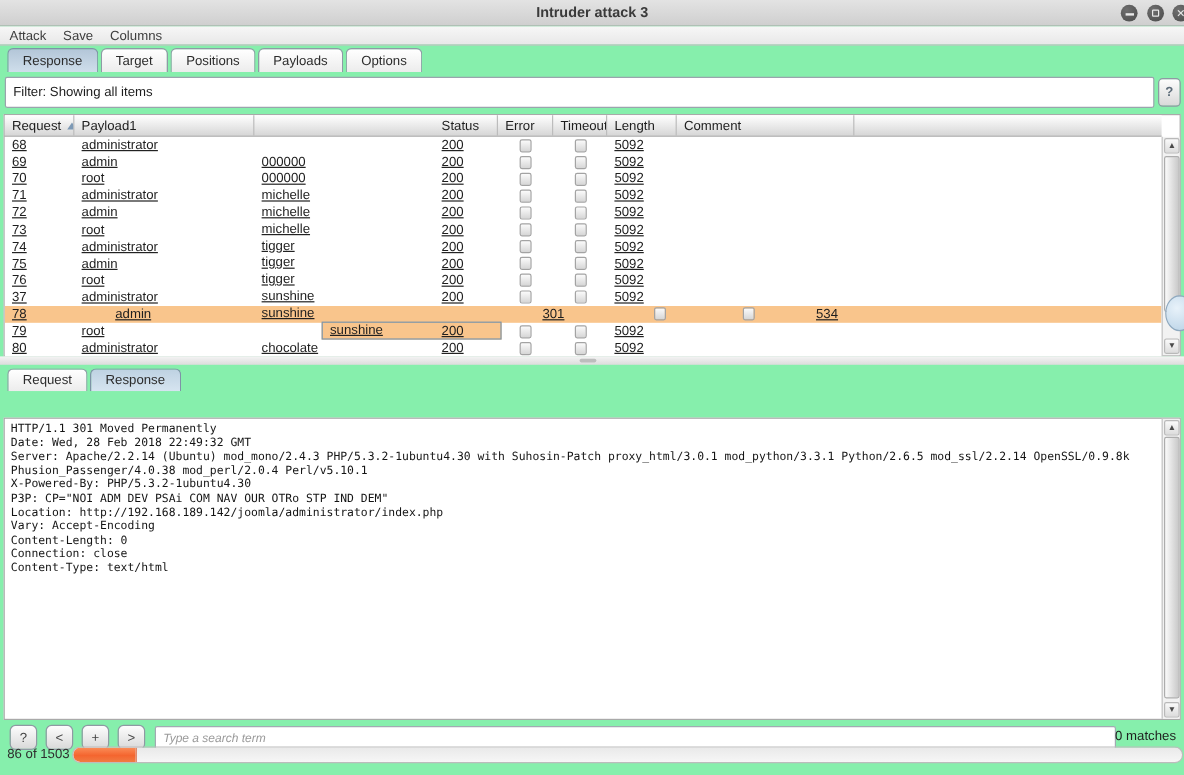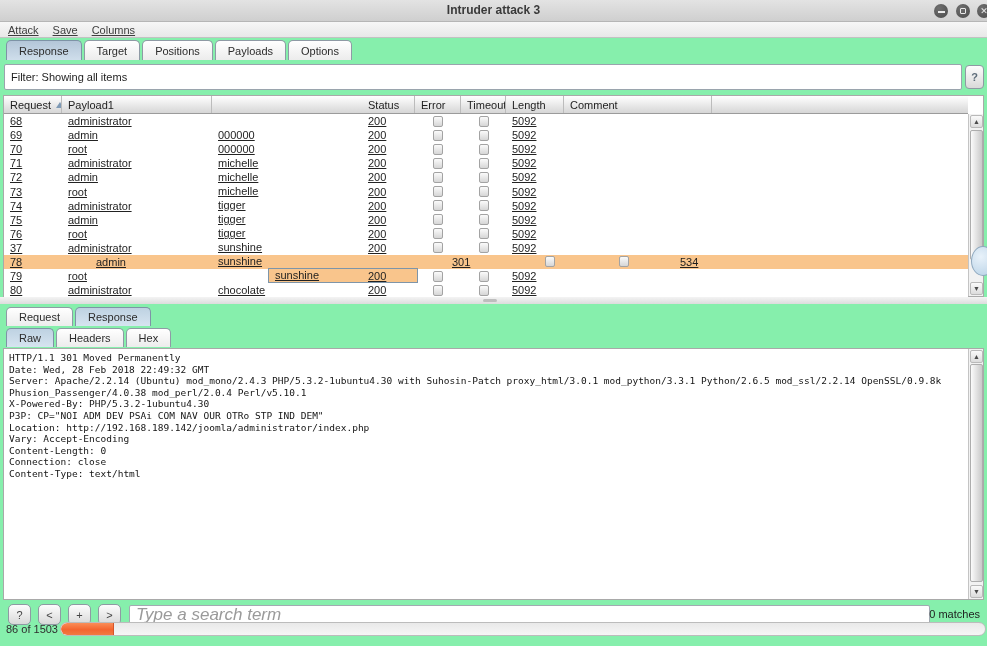--- a/index.html
+++ b/index.html
@@ -22,21 +22,21 @@
   .winbtn{position:absolute;top:4px;width:14px;height:14px;border-radius:50%;
     background:radial-gradient(circle at 35% 30%,#6f6f6f,#4a4a4a);cursor:pointer;}
   .winbtn .bar{position:absolute;left:3.5px;top:6.5px;width:7px;height:2px;background:#e9e9e9;}
   .winbtn .box{position:absolute;left:4px;top:4px;width:6px;height:6px;border:1.5px solid #e9e9e9;border-radius:1px;}
   .winbtn .ex{position:absolute;left:0;top:1px;width:14px;text-align:center;color:#e9e9e9;font-size:9px;line-height:12px;font-weight:bold;}
 
   
   .menubar{position:absolute;left:0;top:22px;width:987px;height:16px;
     background:linear-gradient(#f7f7f7,#e8e8e8);border-bottom:1px solid #c2c2c2;
     display:flex;align-items:center;padding-left:8px;gap:14px;color:#3d3d3d;}
-  .menubar span{cursor:default;text-decoration:underline;}
+  .menubar span{cursor:default;}
 
   
   .tabstrip{position:absolute;left:0;top:38px;width:987px;height:22px;
     display:flex;align-items:flex-end;padding-left:6px;}
   .tab{height:20px;padding:0 12px;display:flex;align-items:center;
     border:1px solid #8f9aa5;border-bottom:none;border-radius:5px 5px 0 0;
     background:linear-gradient(#ffffff,#ececec);margin-right:2px;color:#2c2c2c;cursor:pointer;}
   .tab.selected{background:linear-gradient(#b3c6d8,#cfdeeb);border-color:#7e93a6;font-weight:normal;}
 
   
@@ -104,21 +104,21 @@
     font-family:var(--mono-font);font-size:9.5px;line-height:11.6px;color:#141414;
     white-space:pre;overflow:hidden;cursor:text;}
 
   
   .search-row{position:absolute;left:0;top:602px;width:987px;height:26px;}
   .sq-btn{position:absolute;top:2px;width:23px;height:21px;border:1px solid #8f99a3;border-radius:5px;
     background:linear-gradient(#fdfdfd,#d9d9d9);color:#444;font-size:11px;
     display:flex;align-items:center;justify-content:center;cursor:pointer;}
   .search-input{position:absolute;left:129px;top:3px;width:801px;height:20px;
     border:1px solid #a2aab2;border-radius:2px;background:#fff;
-    font-family:var(--ui-font);font-size:17px;padding:0 6px;color:#222;}
+    font-family:var(--ui-font);font-size:10px;padding:0 6px;color:#222;}
   .search-input::placeholder{font-style:italic;color:#9a9a9a;}
   .matches{position:absolute;right:7px;top:6px;color:#1e1e1e;}
 
   
   .progress-row{position:absolute;left:0;top:604px;width:987px;height:18px;margin-top:16px;}
   .progress-label{position:absolute;left:6px;top:3px;color:#2e2e2e;}
   .progress-track{position:absolute;left:60px;top:2px;width:926px;height:14px;
     border:1px solid #bcbcbc;border-radius:7px;background:linear-gradient(#e9e9e9,#f6f6f6);overflow:hidden;}
   .progress-fill{height:100%;border-radius:7px 0 0 7px;
     background:linear-gradient(#fa8d58,var(--accent) 55%,#f07b43);border-right:1px solid #d4552a;}
@@ -379,25 +379,20 @@
     </div>
   </div>
 
   <div class="splitter">
     <div class="grip"></div>
   </div>
 
   <div class="viewer-tabs">
     <div class="vtab">Request</div>
     <div class="vtab selected">Response</div>
-  </div>
-  <div class="viewer-subtabs">
-    <div class="vtab selected">Raw</div>
-    <div class="vtab">Headers</div>
-    <div class="vtab">Hex</div>
   </div>
 
   <div class="text-panel">
     <pre>HTTP/1.1 301 Moved Permanently
 Date: Wed, 28 Feb 2018 22:49:32 GMT
 Server: Apache/2.2.14 (Ubuntu) mod_mono/2.4.3 PHP/5.3.2-1ubuntu4.30 with Suhosin-Patch proxy_html/3.0.1 mod_python/3.3.1 Python/2.6.5 mod_ssl/2.2.14 OpenSSL/0.9.8k
 Phusion_Passenger/4.0.38 mod_perl/2.0.4 Perl/v5.10.1
 X-Powered-By: PHP/5.3.2-1ubuntu4.30
 P3P: CP="NOI ADM DEV PSAi COM NAV OUR OTRo STP IND DEM"
 Location: http://192.168.189.142/joomla/administrator/index.php

